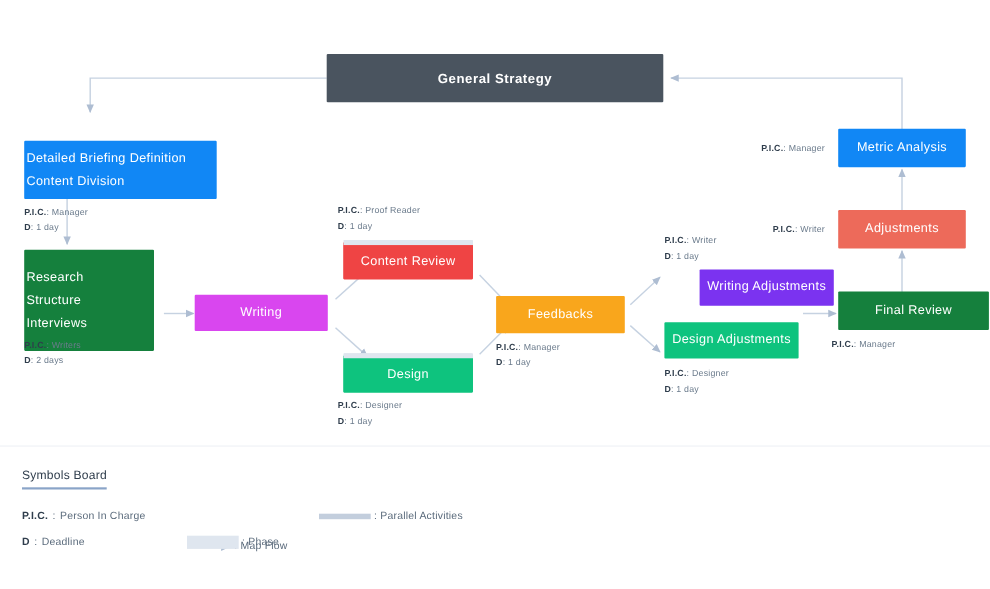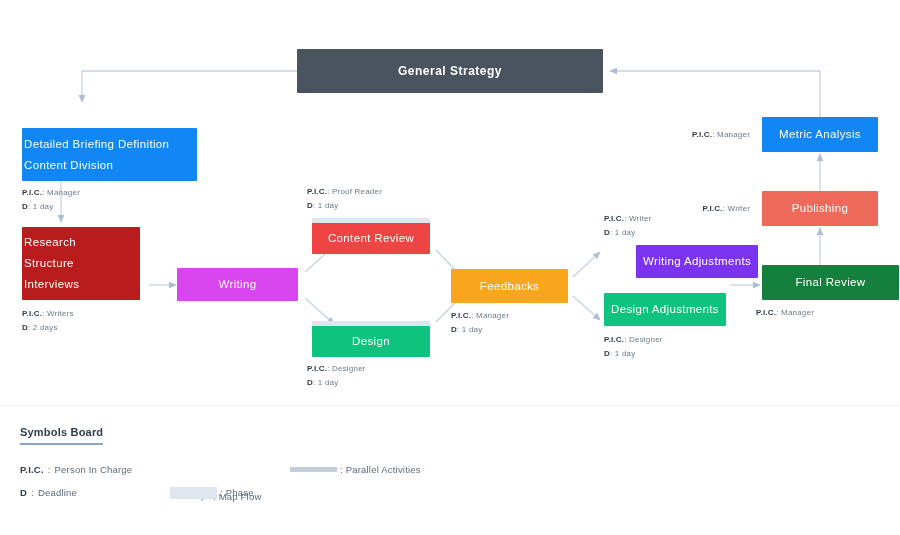--- a/index.html
+++ b/index.html
@@ -95,21 +95,21 @@
     left: 0;
     width: 900px;
     height: 1px;
     background: #eef1f5;
   }
 
   
   #legend-title {
     position: absolute;
     font-size: 11px;
-    font-weight: bold;
+    font-weight: normal;
     color: #2f3d4c;
     letter-spacing: 0.2px;
     padding-bottom: 5px;
     border-bottom: 2px solid #8aa4c8;
   }
   .legend-row {
     position: absolute;
     font-size: 9.5px;
     line-height: 15px;
     color: #5b6b7c;
@@ -202,21 +202,21 @@
 
   <div class="node center" id="header-node" style="left:297px; top:49px; width:306px; height:44px; background:#4a545f;">
     <span class="line">General Strategy</span>
   </div>
 
   <div class="node leftalign" style="left:22px; top:128px; width:175px; height:53px; background:#1187f5;">
     <span class="line">Detailed Briefing Definition</span>
     <span class="line">Content Division</span>
   </div>
 
-  <div class="node leftalign" style="left:22px; top:227px; width:118px; height:73px; background:#b91c1c;">
+  <div class="node leftalign" style="left:22px; top:227px; width:118px; height:92px; background:#15803d;">
     <span class="line">Research</span>
     <span class="line">Structure</span>
     <span class="line">Interviews</span>
   </div>
 
   <div class="node center" style="left:177px; top:268px; width:121px; height:33px; background:#d946ef;">
     <span class="line">Writing</span>
   </div>
 
   <div class="node center parallel" style="left:312px; top:218px; width:118px; height:36px; background:#ef4444;">
@@ -237,21 +237,21 @@
 
   <div class="node center" style="left:604px; top:293px; width:122px; height:33px; background:#0ec37e;">
     <span class="line">Design Adjustments</span>
   </div>
 
   <div class="node center" style="left:762px; top:265px; width:137px; height:35px; background:#15803d;">
     <span class="line">Final Review</span>
   </div>
 
   <div class="node center" style="left:762px; top:191px; width:116px; height:35px; background:#ed6a5a;">
-    <span class="line">Publishing</span>
+    <span class="line">Adjustments</span>
   </div>
 
   <div class="node center" style="left:762px; top:117px; width:116px; height:35px; background:#1187f5;">
     <span class="line">Metric Analysis</span>
   </div>
 
   <div class="meta" style="left:22px; top:186px;">
     <div><b>P.I.C.</b><span>: </span><span>Manager</span></div>
     <div><b>D</b><span>: </span><span>1 day</span></div>
   </div>

